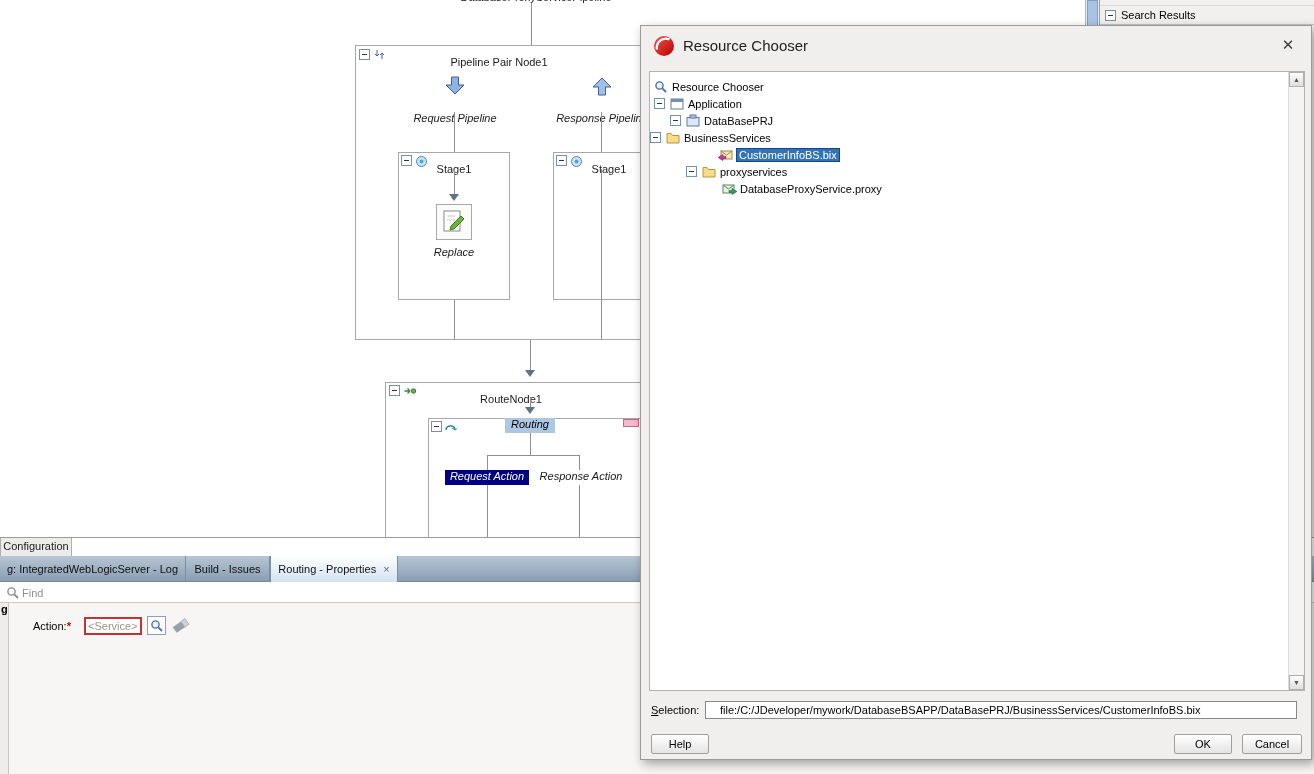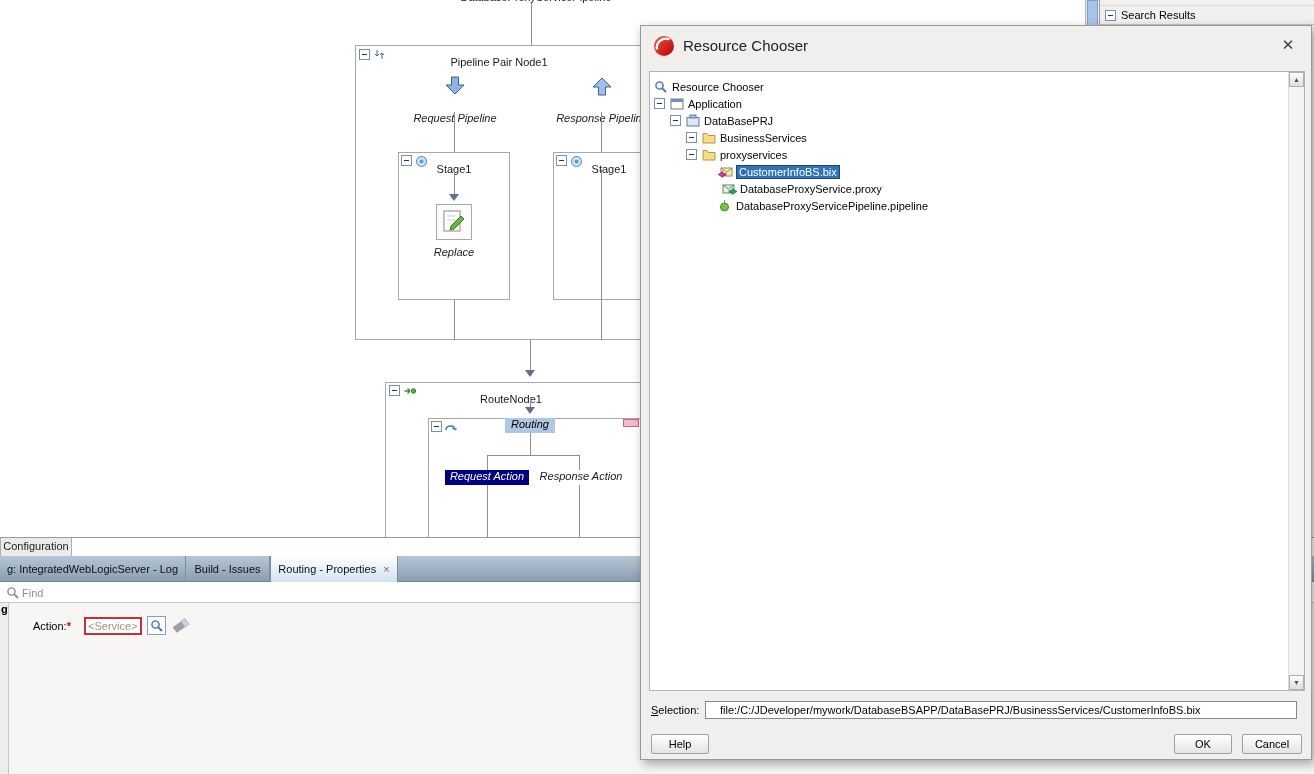--- a/index.html
+++ b/index.html
@@ -279,74 +279,64 @@
             <span class="mz"></span>
           </span>
         <span class="ticon">
             <svg width="14" height="13">
               <rect x="1" y="3.5" width="12" height="8.5" fill="#dce6f4" stroke="#5f7aa8"></rect>
               <rect x="4" y="1" width="6" height="3" fill="#aebfd8" stroke="#5f7aa8"></rect>
             </svg>
           </span>
         <span class="tlabel">DataBasePRJ</span>
       </div>
-      <div class="trow" style="padding-left:36px">
+      <div class="trow" style="">
         <span class="texp">
             <span class="mz"></span>
           </span>
         <span class="ticon">
             <svg width="14" height="12">
               <path d="M1 3 v-1.5 h4 l1.5 2 H13 V11 H1 z" fill="#f7dd8a" stroke="#b9953c"></path>
             </svg>
           </span>
         <span class="tlabel">BusinessServices</span>
-      </div>
-      <div class="trow" style="padding-left:36px">
-        <span class="texp">
-            <span class="mz"></span>
-          </span>
-        <span class="ticon">
-            <svg width="14" height="12">
-              <path d="M1 3 v-1.5 h4 l1.5 2 H13 V11 H1 z" fill="#f7dd8a" stroke="#b9953c"></path>
-            </svg>
-          </span>
-        <span class="tlabel">proxyservices</span>
       </div>
       <div class="trow" style="padding-left:52px">
         <span class="tspacer"></span>
         <span class="ticon">
             <svg width="15" height="12">
               <rect x="3" y="2" width="11" height="8" fill="#f6eab8" stroke="#9a8a4a"></rect>
               <path d="M3 2 l5.5 4 L14 2" fill="none" stroke="#9a8a4a"></path>
               <path d="M0 8.5 l5 -3 v2 h3 v2 H5 v2 z" fill="#c83aa0" stroke="#8a1f70" stroke-width="0.6"></path>
             </svg>
           </span>
         <span class="tlabel tsel">CustomerInfoBS.bix</span>
       </div>
+      <div class="trow" style="padding-left:36px">
+        <span class="texp">
+            <span class="mz"></span>
+          </span>
+        <span class="ticon">
+            <svg width="14" height="12">
+              <path d="M1 3 v-1.5 h4 l1.5 2 H13 V11 H1 z" fill="#f7dd8a" stroke="#b9953c"></path>
+            </svg>
+          </span>
+        <span class="tlabel">proxyservices</span>
+      </div>
       <div class="trow" style="padding-left:56px">
         <span class="tspacer"></span>
         <span class="ticon">
             <svg width="15" height="12">
               <rect x="1" y="2" width="11" height="8" fill="#e8f2e2" stroke="#5a8a5a"></rect>
               <path d="M1 2 l5.5 4 L12 2" fill="none" stroke="#5a8a5a"></path>
               <path d="M15 8.5 l-5 -3 v2 H7 v2 h3 v2 z" fill="#3a9a6a" stroke="#1f6a44" stroke-width="0.6"></path>
             </svg>
           </span>
         <span class="tlabel">DatabaseProxyService.proxy</span>
       </div>
-      <div class="trow" style="padding-left:52px">
-        <span class="tspacer"></span>
-        <span class="ticon">
-            <svg width="13" height="13">
-              <path d="M6.5 1 v4" stroke="#888"></path>
-              <circle cx="6.5" cy="8" r="4" fill="#7dc142" stroke="#4c8a1f"></circle>
-            </svg>
-          </span>
-        <span class="tlabel">DatabaseProxyServicePipeline.pipeline</span>
-      </div>
       <div id="tscroll">
         <div class="sbtn" style="top:0">▲</div>
         <div class="sbtn" style="bottom:0">▼</div>
       </div>
     </div>
 
     <span id="sel-label"><u>S</u><span>election:</span></span>
     <input id="sel-input" type="text" value="file:/C:/JDeveloper/mywork/DatabaseBSAPP/DataBasePRJ/BusinessServices/CustomerInfoBS.bix" style="">
 
     <button class="dbtn" style="left:10px;width:58px">Help</button>

